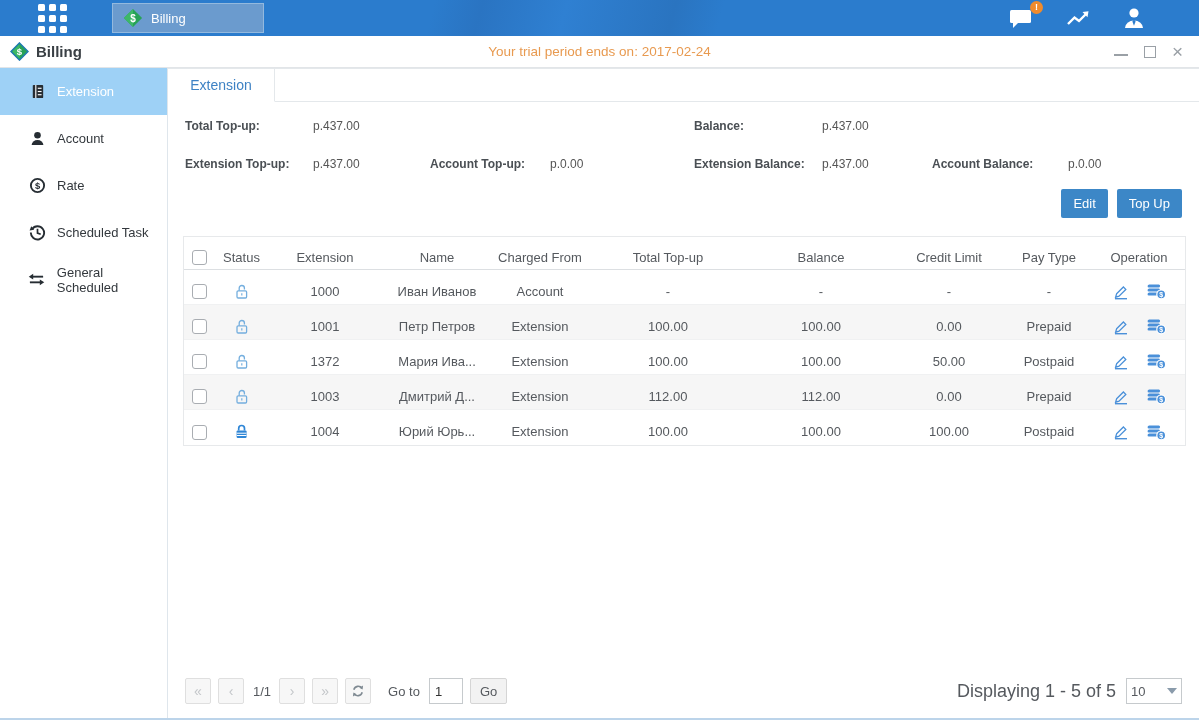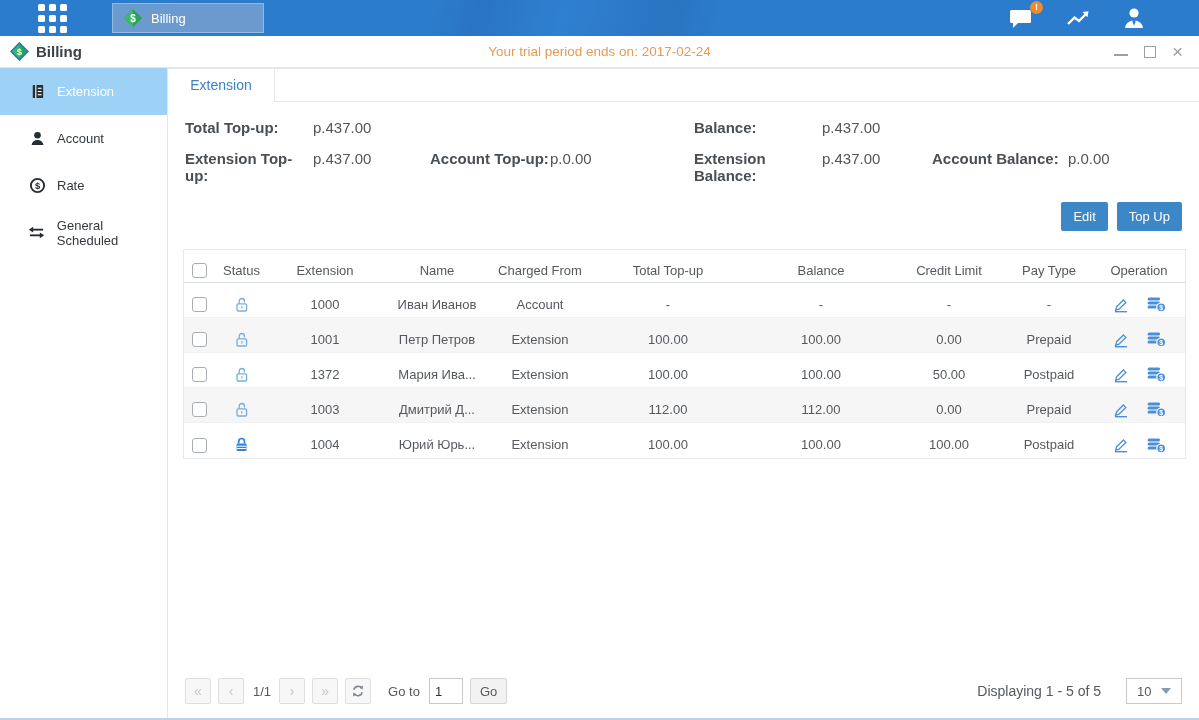--- a/index.html
+++ b/index.html
@@ -45,21 +45,21 @@
 
   .content { flex:1; display:flex; flex-direction:column; background:#fff; min-width:0; }
 
   
   .tabstrip { flex:0 0 34px; height:34px; display:flex; border-top:1px solid #e4e8eb; border-bottom:1px solid #e4e8eb; }
   .tab { width:107px; background:#fff; border-right:1px solid #e4e8eb; display:flex; align-items:center;
     justify-content:center; font-size:14px; color:#3e82c4; margin-bottom:-1px; border-bottom:1px solid #fff; cursor:pointer; }
 
   
   .summary { display:flex; padding:17px 17px 0 17px; }
-  .sum-half { display:grid; row-gap:14px; font-size:15px; color:#555; align-content:start; }
+  .sum-half { display:grid; row-gap:24px; font-size:12px; color:#555; align-content:start; }
   .sum-left { flex:0 0 509px; grid-template-columns:128px 117px 120px 1fr; }
   .sum-right { flex:1; grid-template-columns:128px 110px 136px 1fr; }
   .slab { font-weight:bold; color:#4a4f54; }
 
   
   .btnrow { padding:18px 17px 0 17px; display:flex; gap:9px;justify-content:flex-end; }
   .btn { background:#3c87c7; color:#fff; border:none; font-size:13px; padding:7px 12px; border-radius:2px;
     cursor:pointer; font-family:"Liberation Sans", sans-serif; }
 
   
@@ -84,23 +84,23 @@
   .pgbtn { width:26px; height:26px; background:#f7f7f7; border:1px solid #dfdfdf; border-radius:2px;
     color:#c3c6c9; font-size:14px; display:inline-flex; align-items:center; justify-content:center;
     margin-right:7px; cursor:pointer; }
   .pgind { font-size:13px; color:#55595e; margin:0 8px 0 2px; }
   .goto-label { font-size:13px; color:#55595e; margin:0 9px 0 10px; }
   .goto-input { width:34px; height:26px; border:1px solid #c6cacd; font-size:13px; color:#333; padding-left:5px;
     font-family:"Liberation Sans", sans-serif; }
   .go-btn { height:26px; padding:0 9px; margin-left:7px; background:#f2f2f2; border:1px solid #d5d5d5;
     border-radius:2px; font-size:13px; color:#55595e; cursor:pointer; font-family:"Liberation Sans", sans-serif; }
   .foot-right { margin-left:auto; display:flex; align-items:center; gap:10px; }
-  .displaying { font-size:14px; color:#55595e; }
+  .displaying { font-size:18px; color:#55595e; }
   .pp-select { width:56px; height:26px; border:1px solid #c6cacd; background:#fff; display:flex; align-items:center;
-    padding:0 10px; font-size:13px; color:#55595e; cursor:pointer; justify-content:space-between;margin-left:15px; }
+    padding:0 4px; font-size:13px; color:#55595e; cursor:pointer; justify-content:space-between; }
   .caret { width:0; height:0; border-left:5px solid transparent; border-right:5px solid transparent;
     border-top:6px solid #8a9bab; display:inline-block; }
 </style>
 </head>
 <body>
 
 <div class="window">
 
   <div class="topbar">
     <div class="launcher">
@@ -190,20 +190,30 @@
         <span class="slabel">Account</span>
       </div>
       <div class="side-item">
         <span class="sicon">
           <svg width="17" height="17" viewBox="0 0 18 18">
               <circle cx="9" cy="9" r="7" fill="none" stroke="#262d33" stroke-width="2"></circle>
               <text x="9" y="13" font-size="10" font-weight="bold" fill="#262d33" text-anchor="middle" font-family="Liberation Sans, sans-serif">$</text>
             </svg>
         </span>
         <span class="slabel">Rate</span>
+      </div>
+      <div class="side-item">
+        <span class="sicon">
+          <svg width="17" height="17" viewBox="0 0 18 18">
+              <path d="M3.2 5.5 A7 7 0 1 1 2 9" fill="none" stroke="#262d33" stroke-width="2"></path>
+              <polygon points="0.6,6.8 5.4,6.2 2.4,2.4" fill="#262d33"></polygon>
+              <polyline points="9,5 9,9.6 12.4,10.8" fill="none" stroke="#262d33" stroke-width="1.8"></polyline>
+            </svg>
+        </span>
+        <span class="slabel">Scheduled Task</span>
       </div>
       <div class="side-item">
         <span class="sicon">
           <svg width="17" height="17" viewBox="0 0 18 18">
               <line x1="4" y1="6" x2="16" y2="6" stroke="#262d33" stroke-width="2"></line>
               <polygon points="5.5,3 0.8,6 5.5,9" fill="#262d33"></polygon>
               <line x1="2" y1="12" x2="14" y2="12" stroke="#262d33" stroke-width="2"></line>
               <polygon points="12.5,9 17.2,12 12.5,15" fill="#262d33"></polygon>
             </svg>
         </span>

